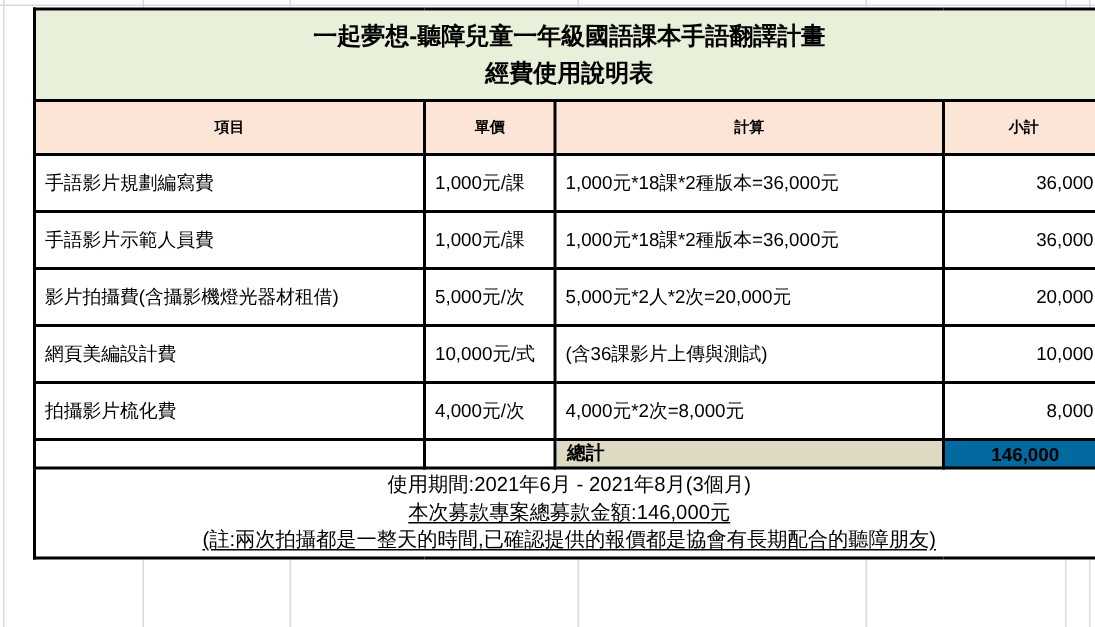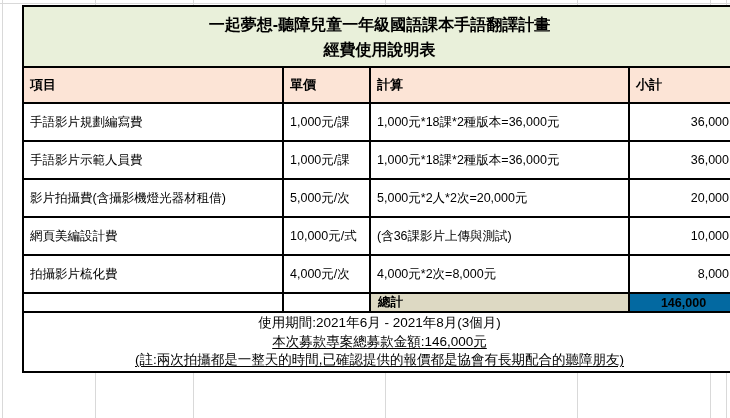--- a/index.html
+++ b/index.html
@@ -26,22 +26,22 @@
     padding:0 6px;
     font-size:12.5px;
     overflow:hidden;white-space:nowrap;
     vertical-align:middle;
   }
   tr.title-row td{
     height:55px;background:#e9f0da;text-align:center;
     font-size:16px;font-weight:bold;line-height:25px;padding:2px 0;
   }
   tr.header-row td{
-    height:34px;background:#fce4d6;text-align:left;
-    font-size:13px;font-weight:bold;
+    height:34px;background:#fce4d6;text-align:center;
+    font-size:10px;font-weight:bold;
   }
   tr.data-row td{height:36px;}
   td.c-item{padding-left:10px;}
   td.c-unit{padding-left:6px;}
   td.c-calc{padding-left:7px;}
   td.c-sub{text-align:right;padding-right:8px;}
   tr.total-row td{height:13px;font-size:12.5px;}
   tr.total-row td.t-fill{background:#ffffff;}
   tr.total-row td.t-label{background:#ddd9c3;font-weight:bold;padding-left:7px;}
   tr.total-row td.t-amount{background:#0369a1;font-weight:bold;text-align:center;padding-right:4px;}

